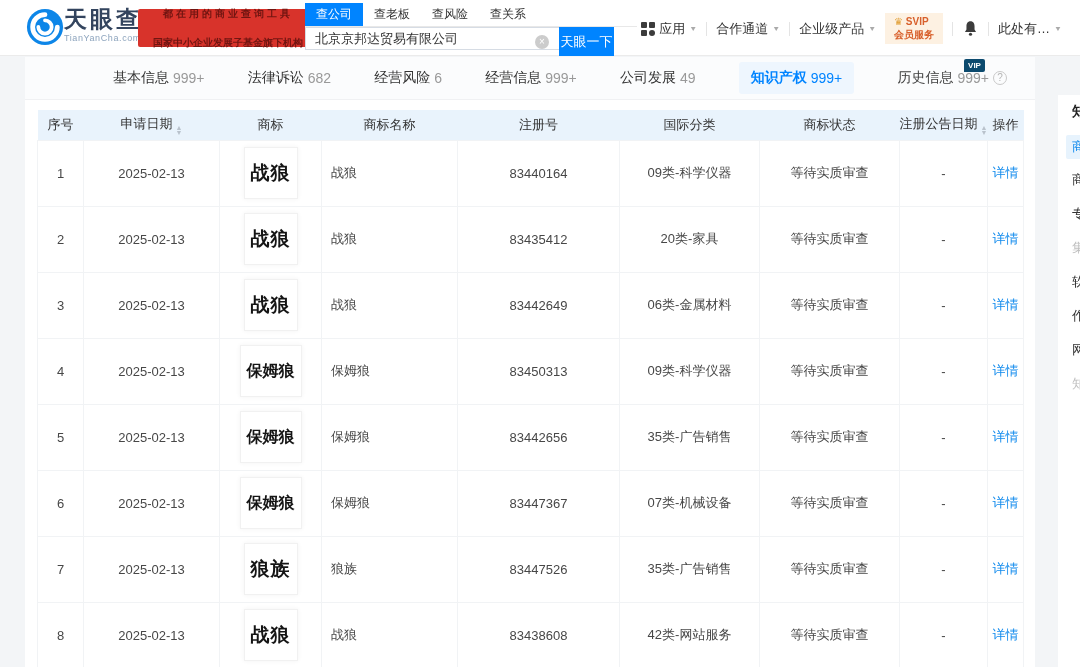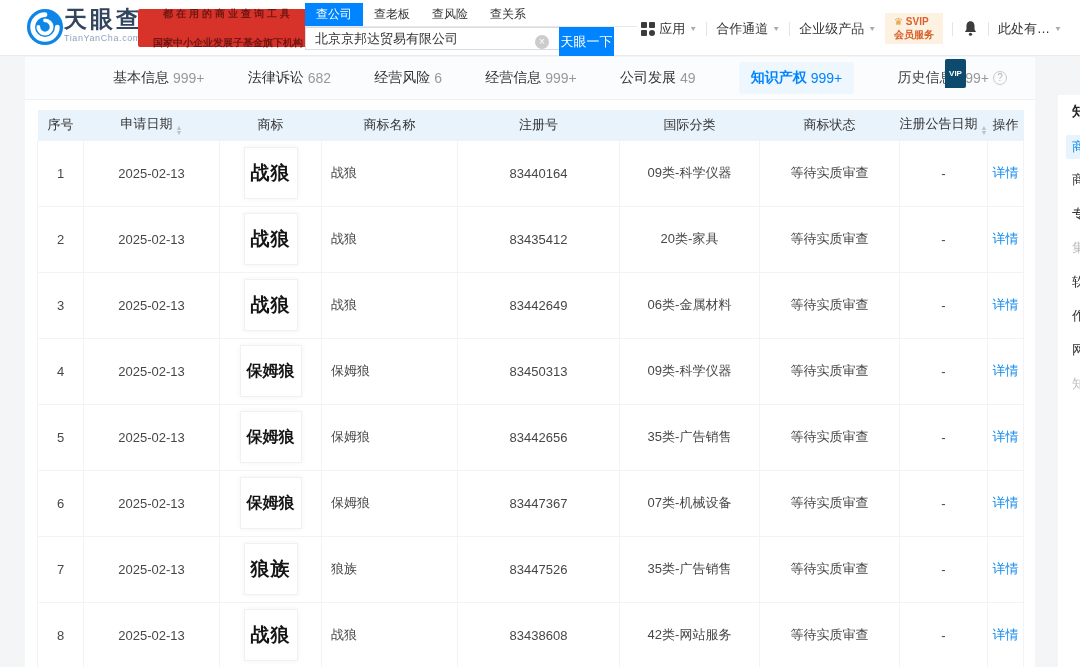--- a/index.html
+++ b/index.html
@@ -48,22 +48,22 @@
 
   .sec-tabs { height:43px; background:#fbfcfd; border-bottom:1px solid #f0f1f3; display:flex;
     align-items:center; justify-content:space-between; padding:0 28px 0 88px; }
   .sec-tab { display:flex; align-items:center; gap:4px; font-size:14px; cursor:pointer; position:relative; }
   .sec-tab .lbl { color:#333; }
   .sec-tab .cnt { font-size:14px; color:#999; }
   .sec-tab.active { background:#eef6fe; padding:7px 12px; border-radius:3px; }
   .sec-tab.active .lbl { color:#0084ff; font-weight:bold; }
   .sec-tab.active .cnt { color:#0084ff; }
   .sec-tab.orange .lbl { color:#404040; }
-  .vip-chip { position:absolute; top:-10px; right:41px; background:#0c4a6e; color:#fff; font-size:8px;
-    font-weight:bold; padding:10px 4px; border-radius:2px 2px 2px 0; }
+  .vip-chip { position:absolute; top:-10px; right:22px; background:#0c4a6e; color:#fff; font-size:8px;
+    font-weight:bold; padding:2px 4px; border-radius:2px 2px 2px 0; }
   .help { width:14px; height:14px; border:1px solid #c9c9c9; border-radius:50%; color:#b5b5b5;
     font-size:10px; line-height:12px; text-align:center; cursor:pointer; }
 
   
   table { border-collapse:collapse; table-layout:fixed; width:986px; margin:10px 12px 14px 12px; }
   thead th { height:30px; background:#e9f3fc; font-size:13px; font-weight:normal; color:#333;
     text-align:center; }
   tbody td { height:66px; border:1px solid #f1f3f5; font-size:13px; color:#474747; text-align:center;
     background:#fff; }
   td.c-name { text-align:left; padding-left:9px; }

